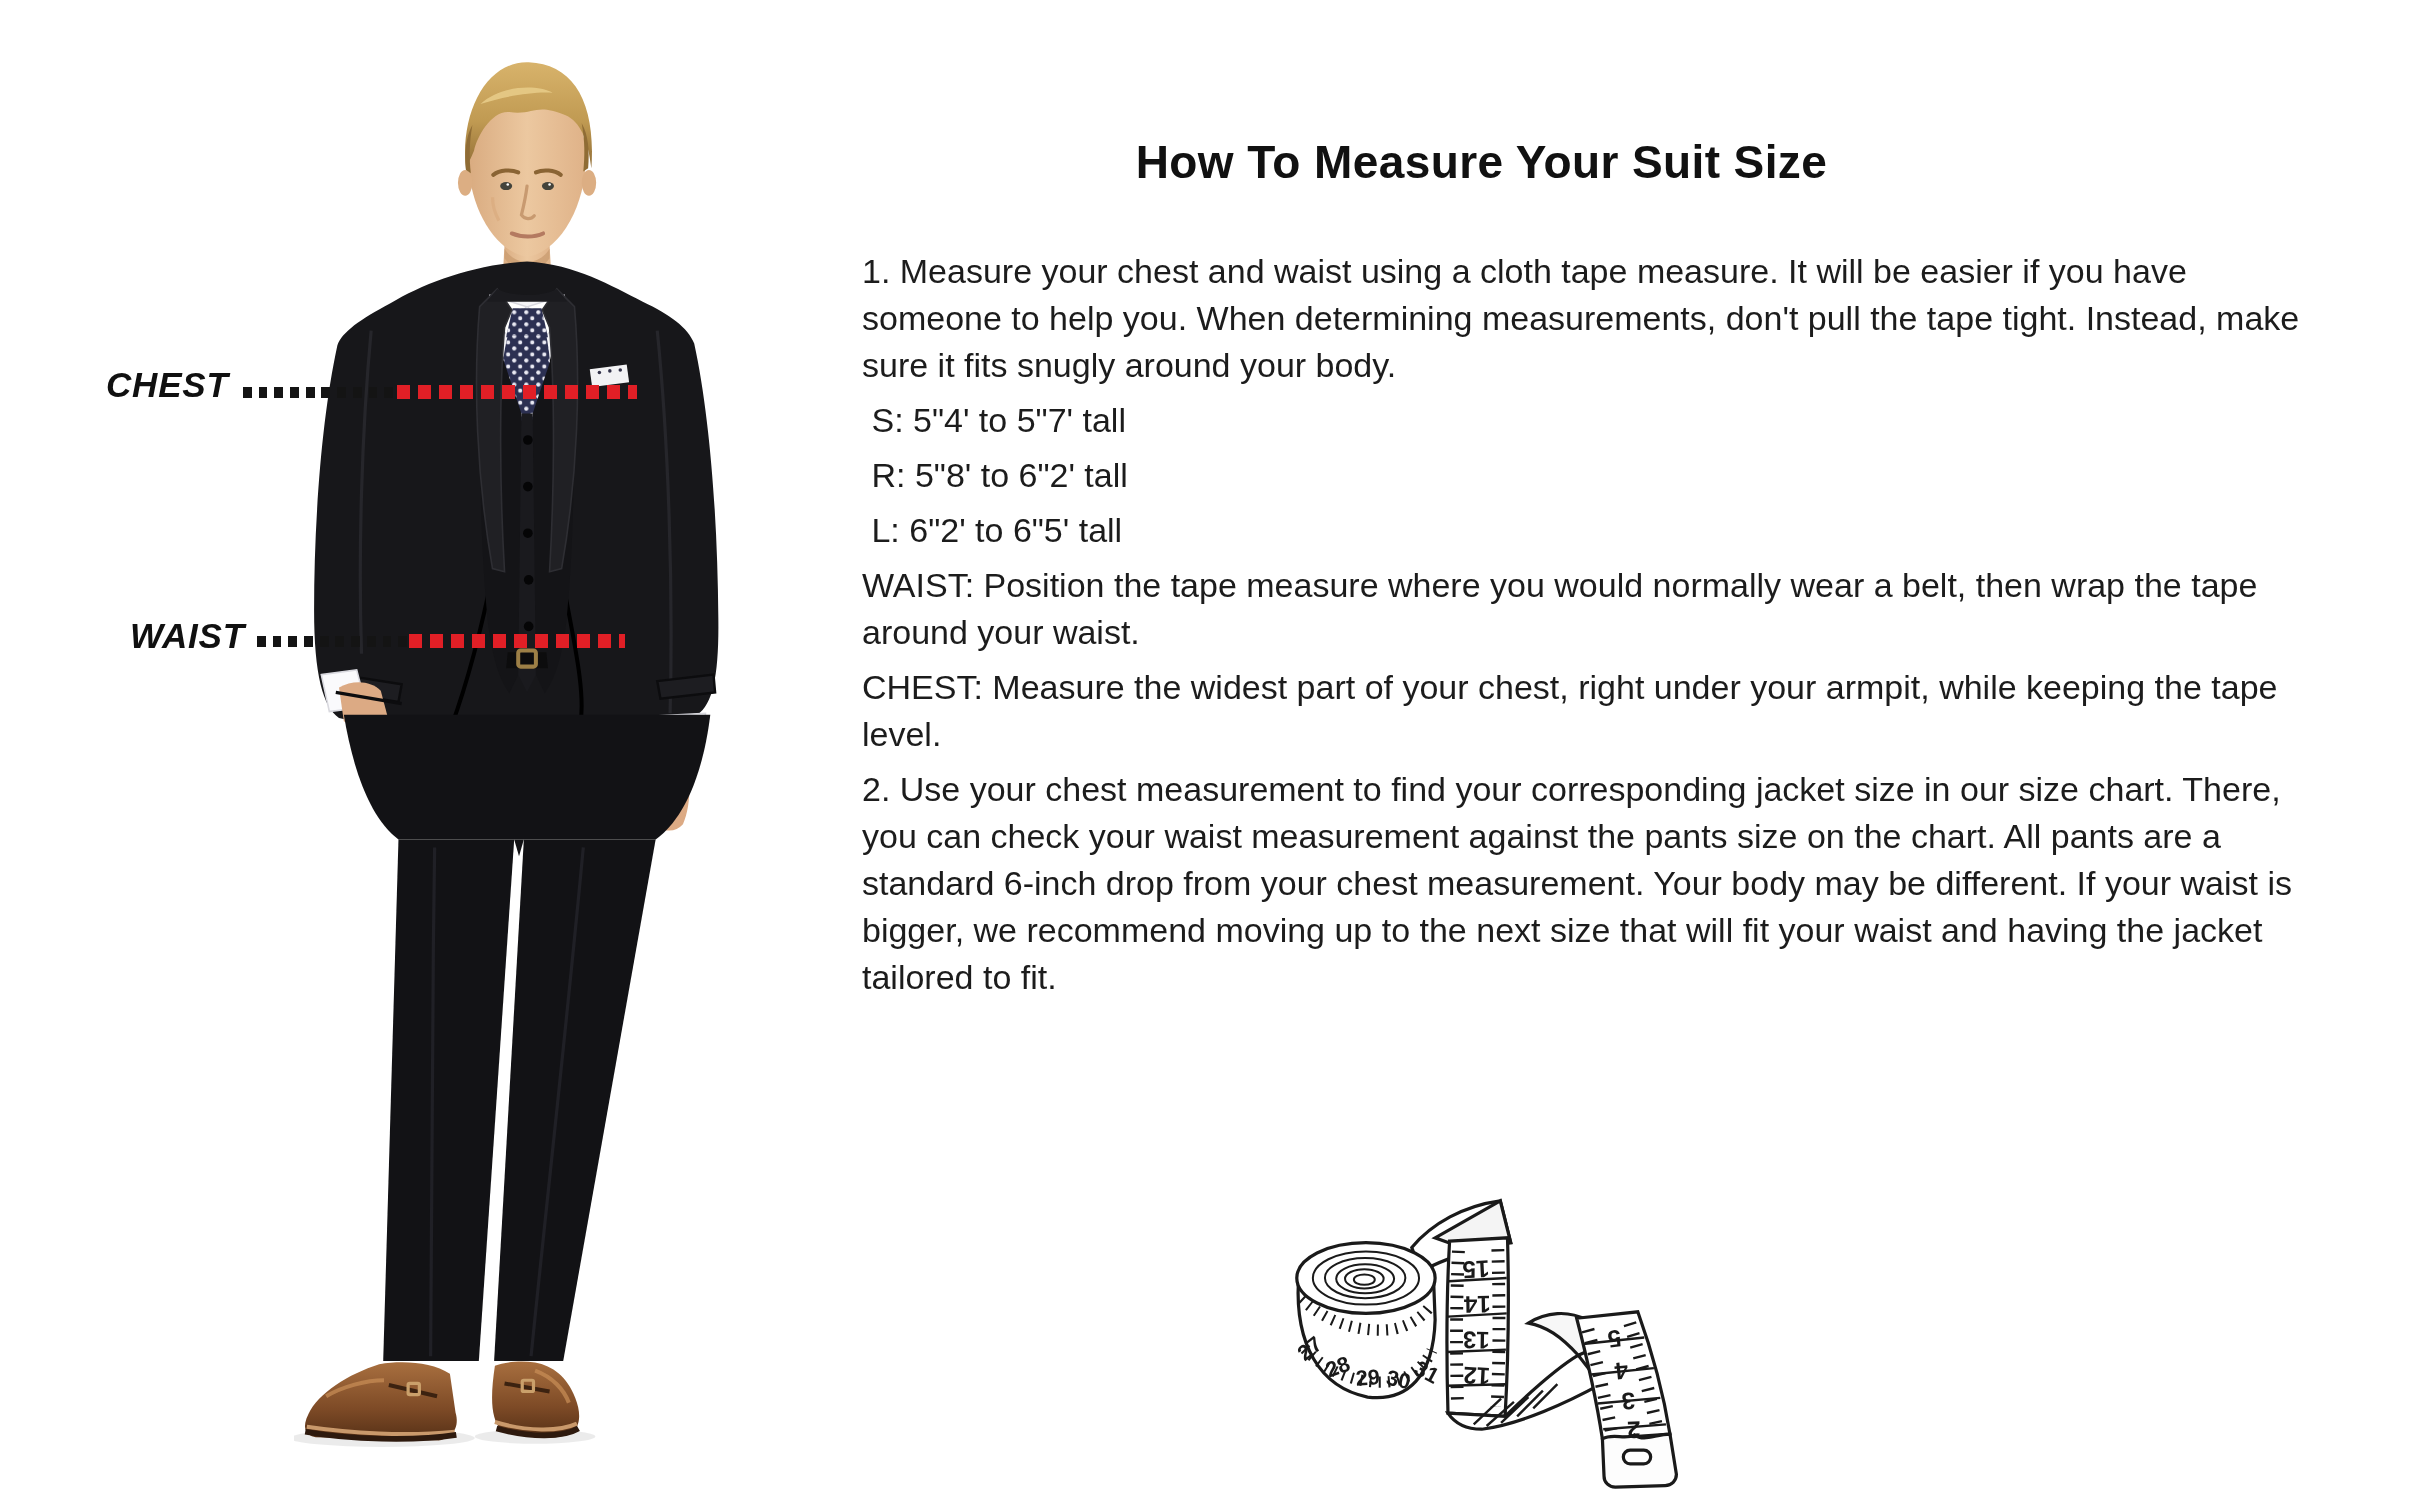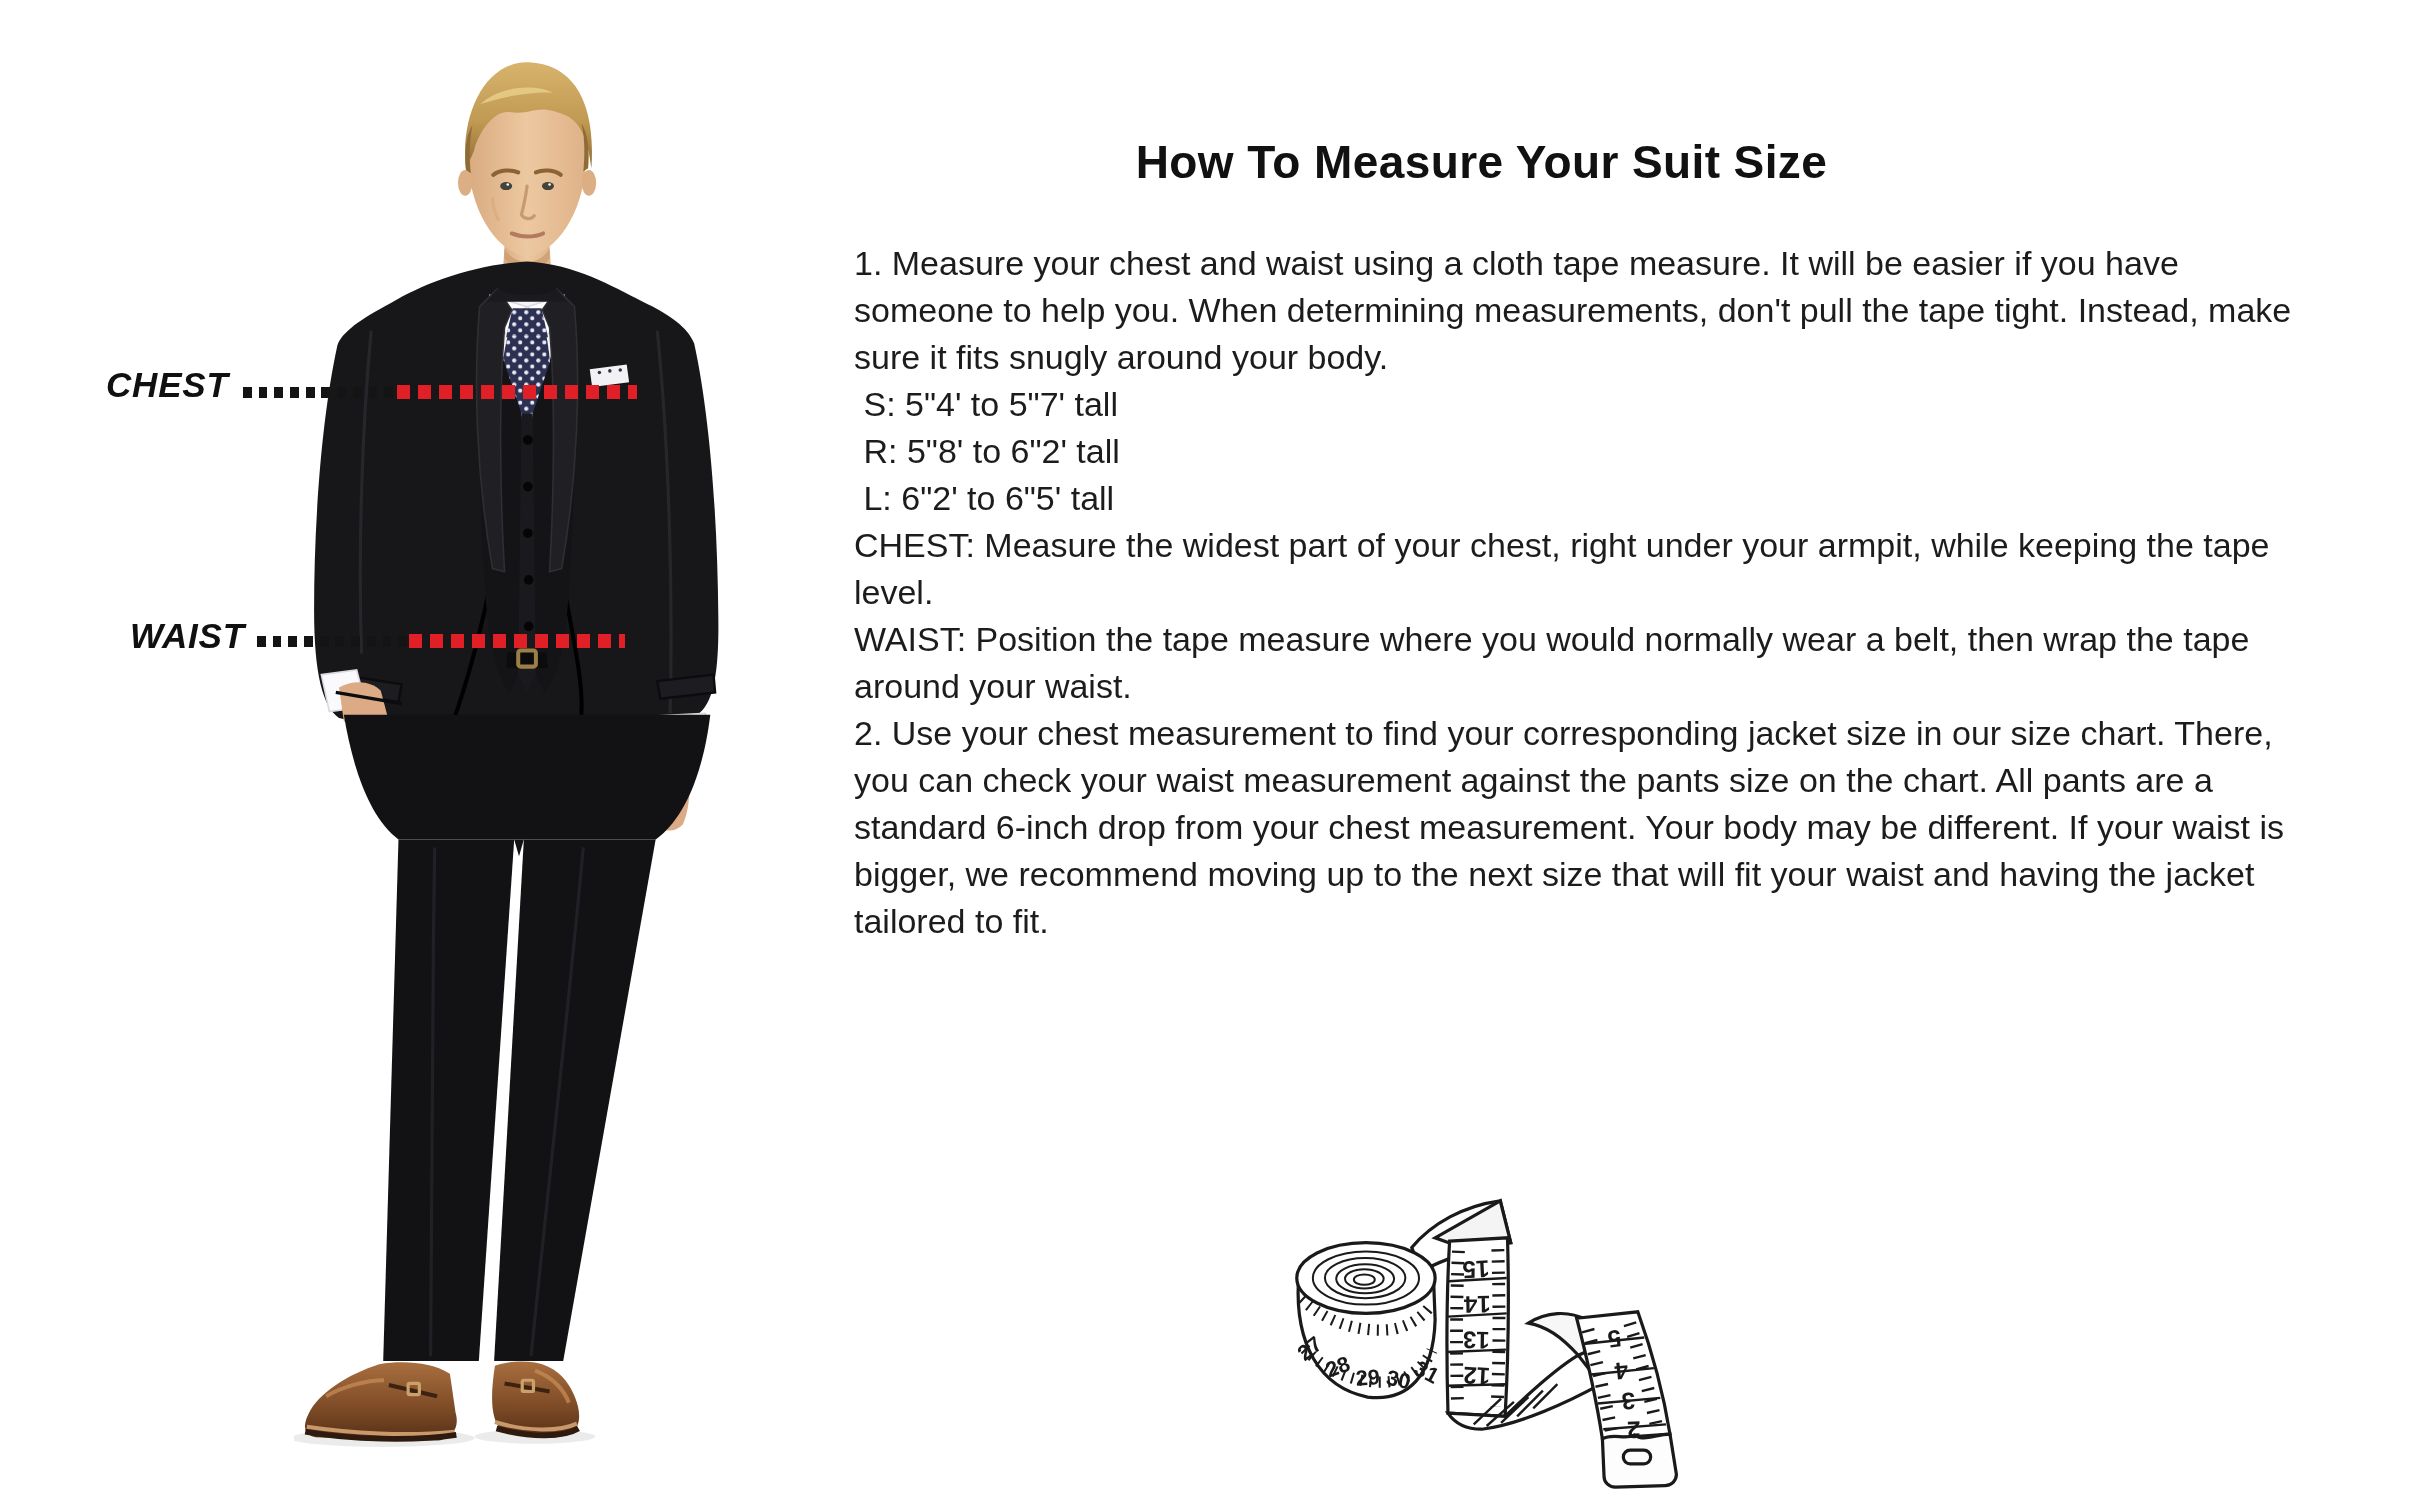--- a/index.html
+++ b/index.html
@@ -26,21 +26,21 @@
   }
   .content {
     position: absolute;
     left: 854px;
     top: 240px;
     width: 1456px;
     font-size: 34px;
     line-height: 47px;
     color: var(--text, #1c1c1c);
   }
-  .content p { margin: 0; white-space: pre-wrap; }
+  .content p { margin: 8px; white-space: pre-wrap; }
   .p-step1   { margin-bottom: 24px; }
   .p-step2   { margin-top: 34px; }
   .p-note    { margin-top: 43px; }
   
   .measure-label {
     position: absolute;
     font-size: 35px;
     font-weight: bold;
     color: #101010;
     letter-spacing: 0.8px;
@@ -220,22 +220,22 @@
   <div class="dots dots-black waist-dots-black"></div>
   <div class="dots dots-red waist-dots-red"></div>
 
   <h1 class="title">How To Measure Your Suit Size</h1>
 
   <div class="content">
     <p class="p-step1">1. Measure your chest and waist using a cloth tape measure. It will be easier if you have someone to help you. When determining measurements, don't pull the tape tight. Instead, make sure it fits snugly around your body.</p>
     <p> S: 5"4' to 5"7' tall</p>
     <p> R: 5"8' to 6"2' tall</p>
     <p> L: 6"2' to 6"5' tall</p>
+    <p>WAIST: Position the tape measure where you would normally wear a belt, then wrap the tape around your waist.</p>
     <p>CHEST: Measure the widest part of your chest, right under your armpit, while keeping the tape level.</p>
-    <p>WAIST: Position the tape measure where you would normally wear a belt, then wrap the tape around your waist.</p>
     <p class="p-step2">2. Use your chest measurement to find your corresponding jacket size in our size chart. There, you can check your waist measurement against the pants size on the chart. All pants are a standard 6-inch drop from your chest measurement. Your body may be different. If your waist is bigger, we recommend moving up to the next size that will fit your waist and having the jacket tailored to fit.</p>
   </div>
 
   <div class="tape-figure">
     <svg width="563" height="314" viewBox="0 0 700 390">
       <g stroke="#1a1a1a" fill="#ffffff">
 
         <path d="M 185,70 C 210,40 250,18 295,12 L 308,64 C 268,70 225,84 196,100 Z" stroke-width="4"></path>
         <path d="M 295,12 L 214,58 L 236,66 L 308,64 Z" stroke-width="4" fill="#f4f4f4"></path>
 

